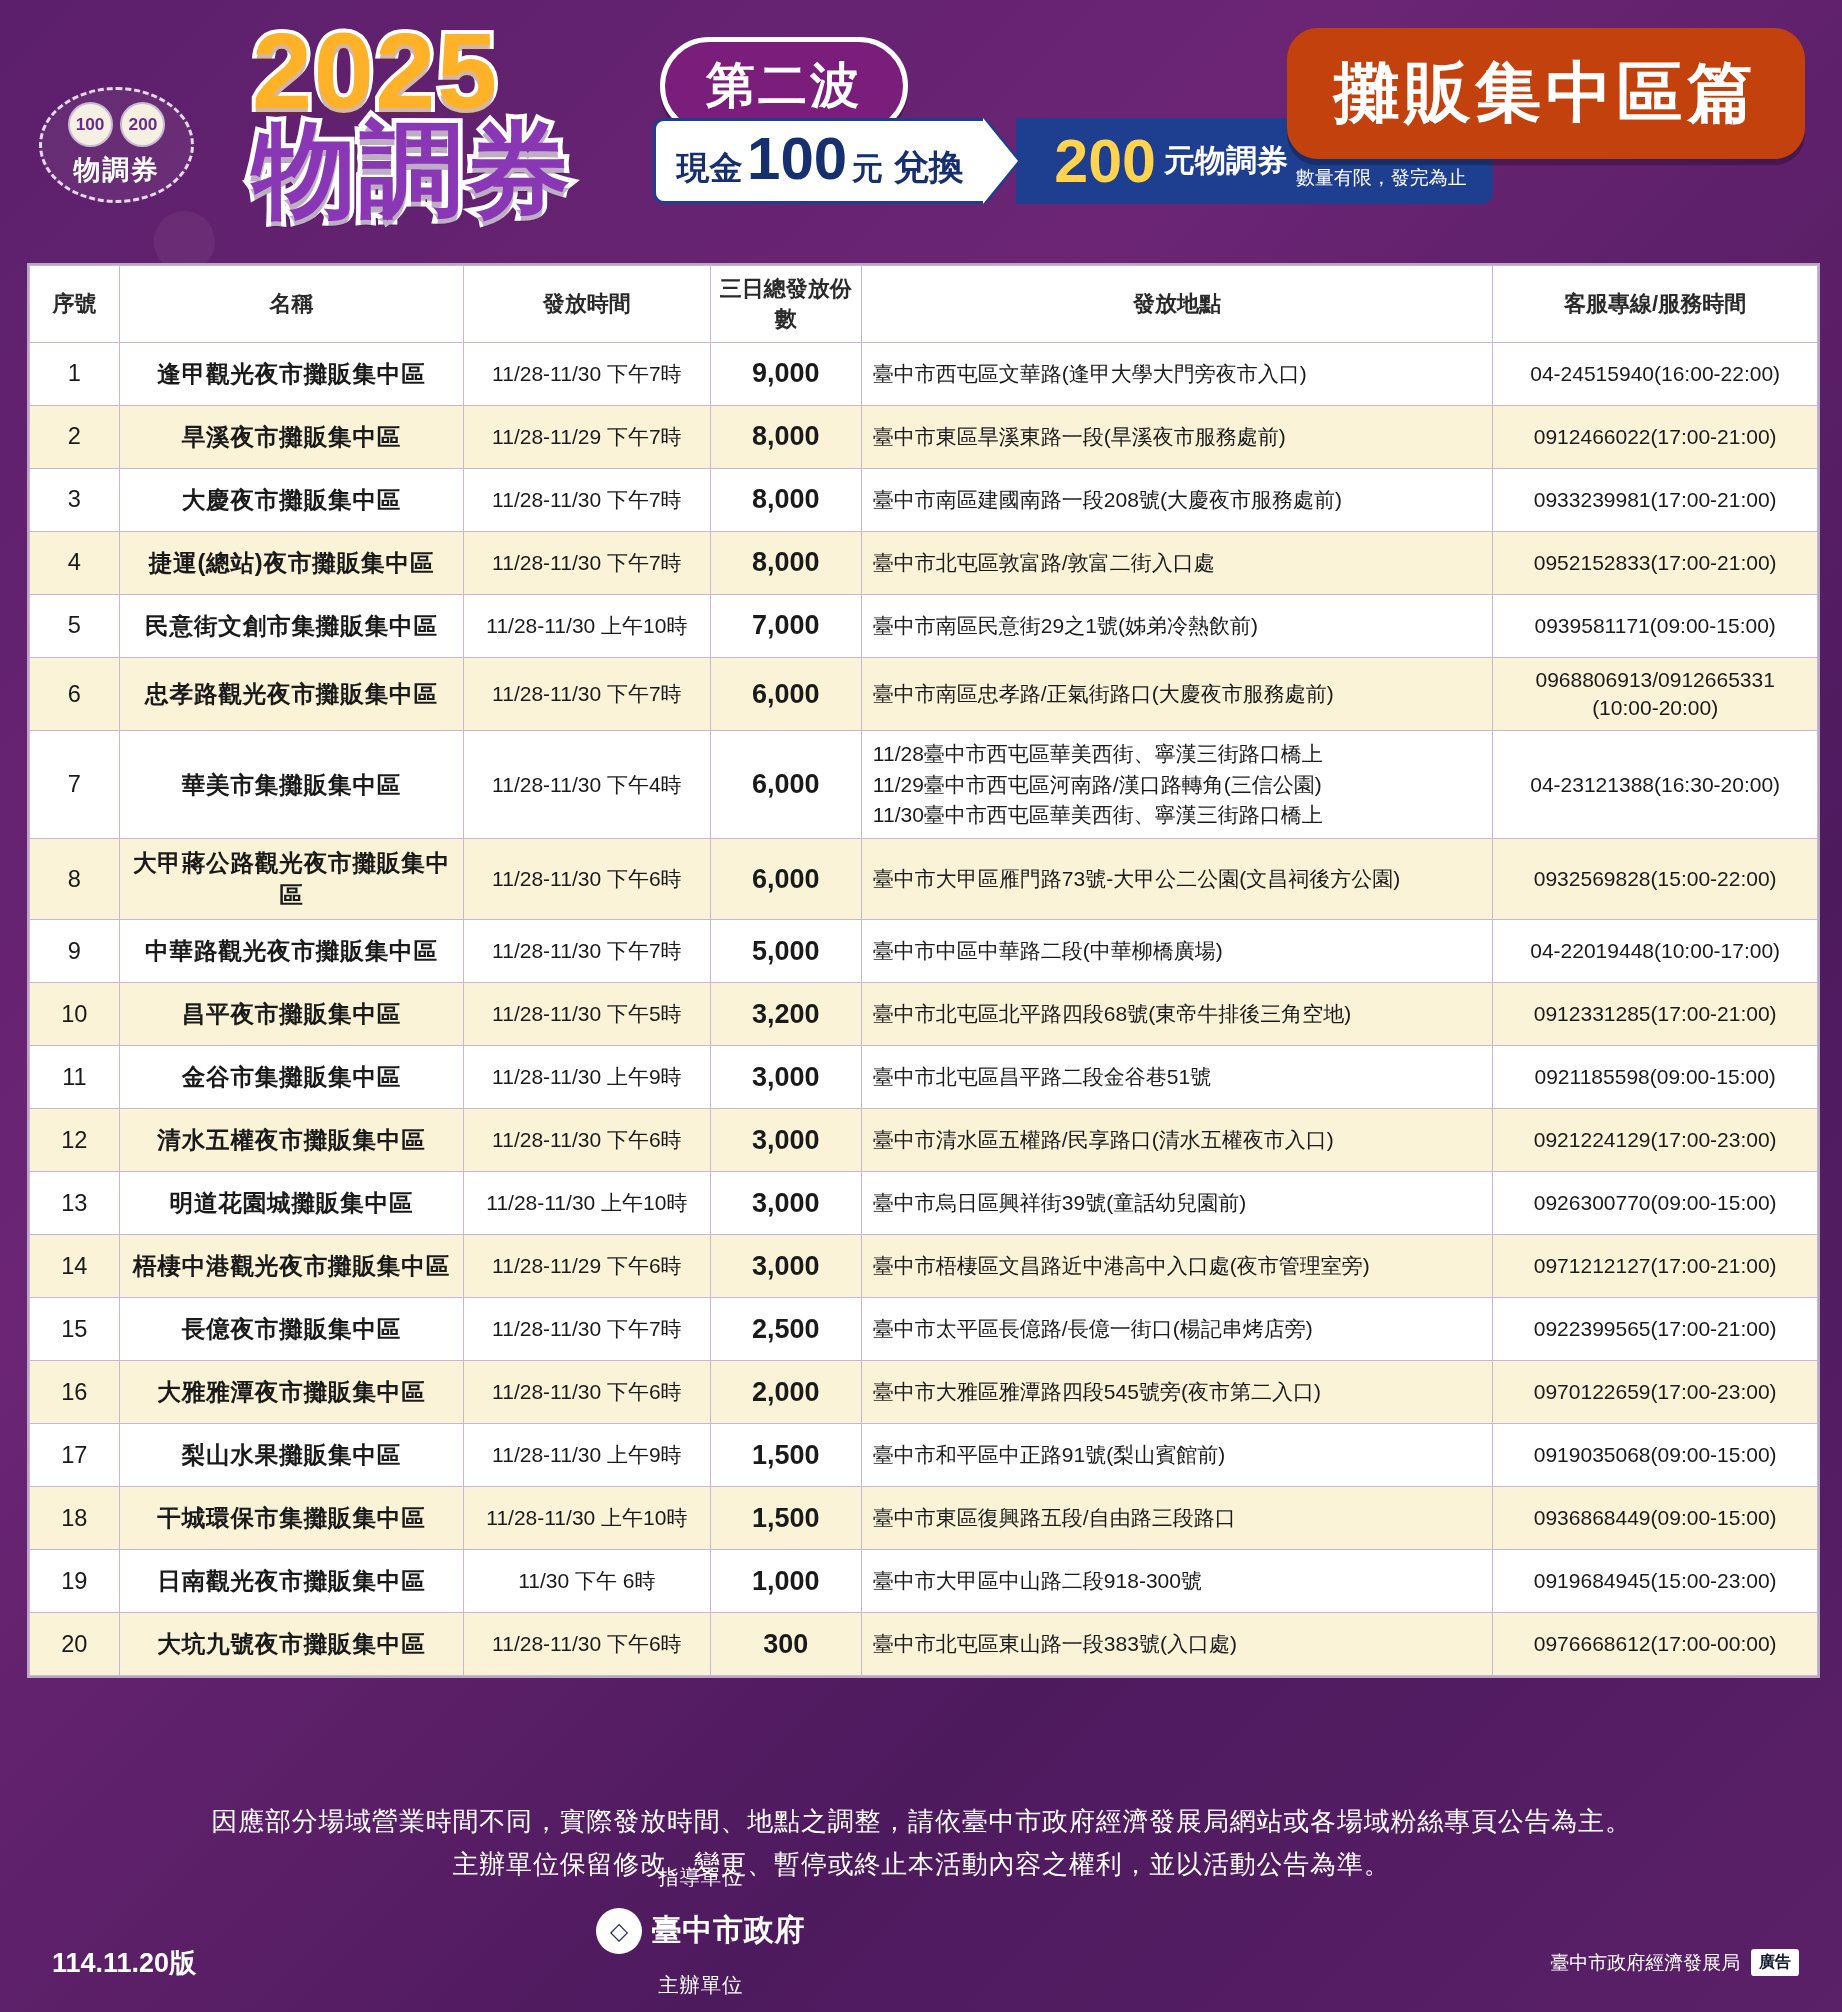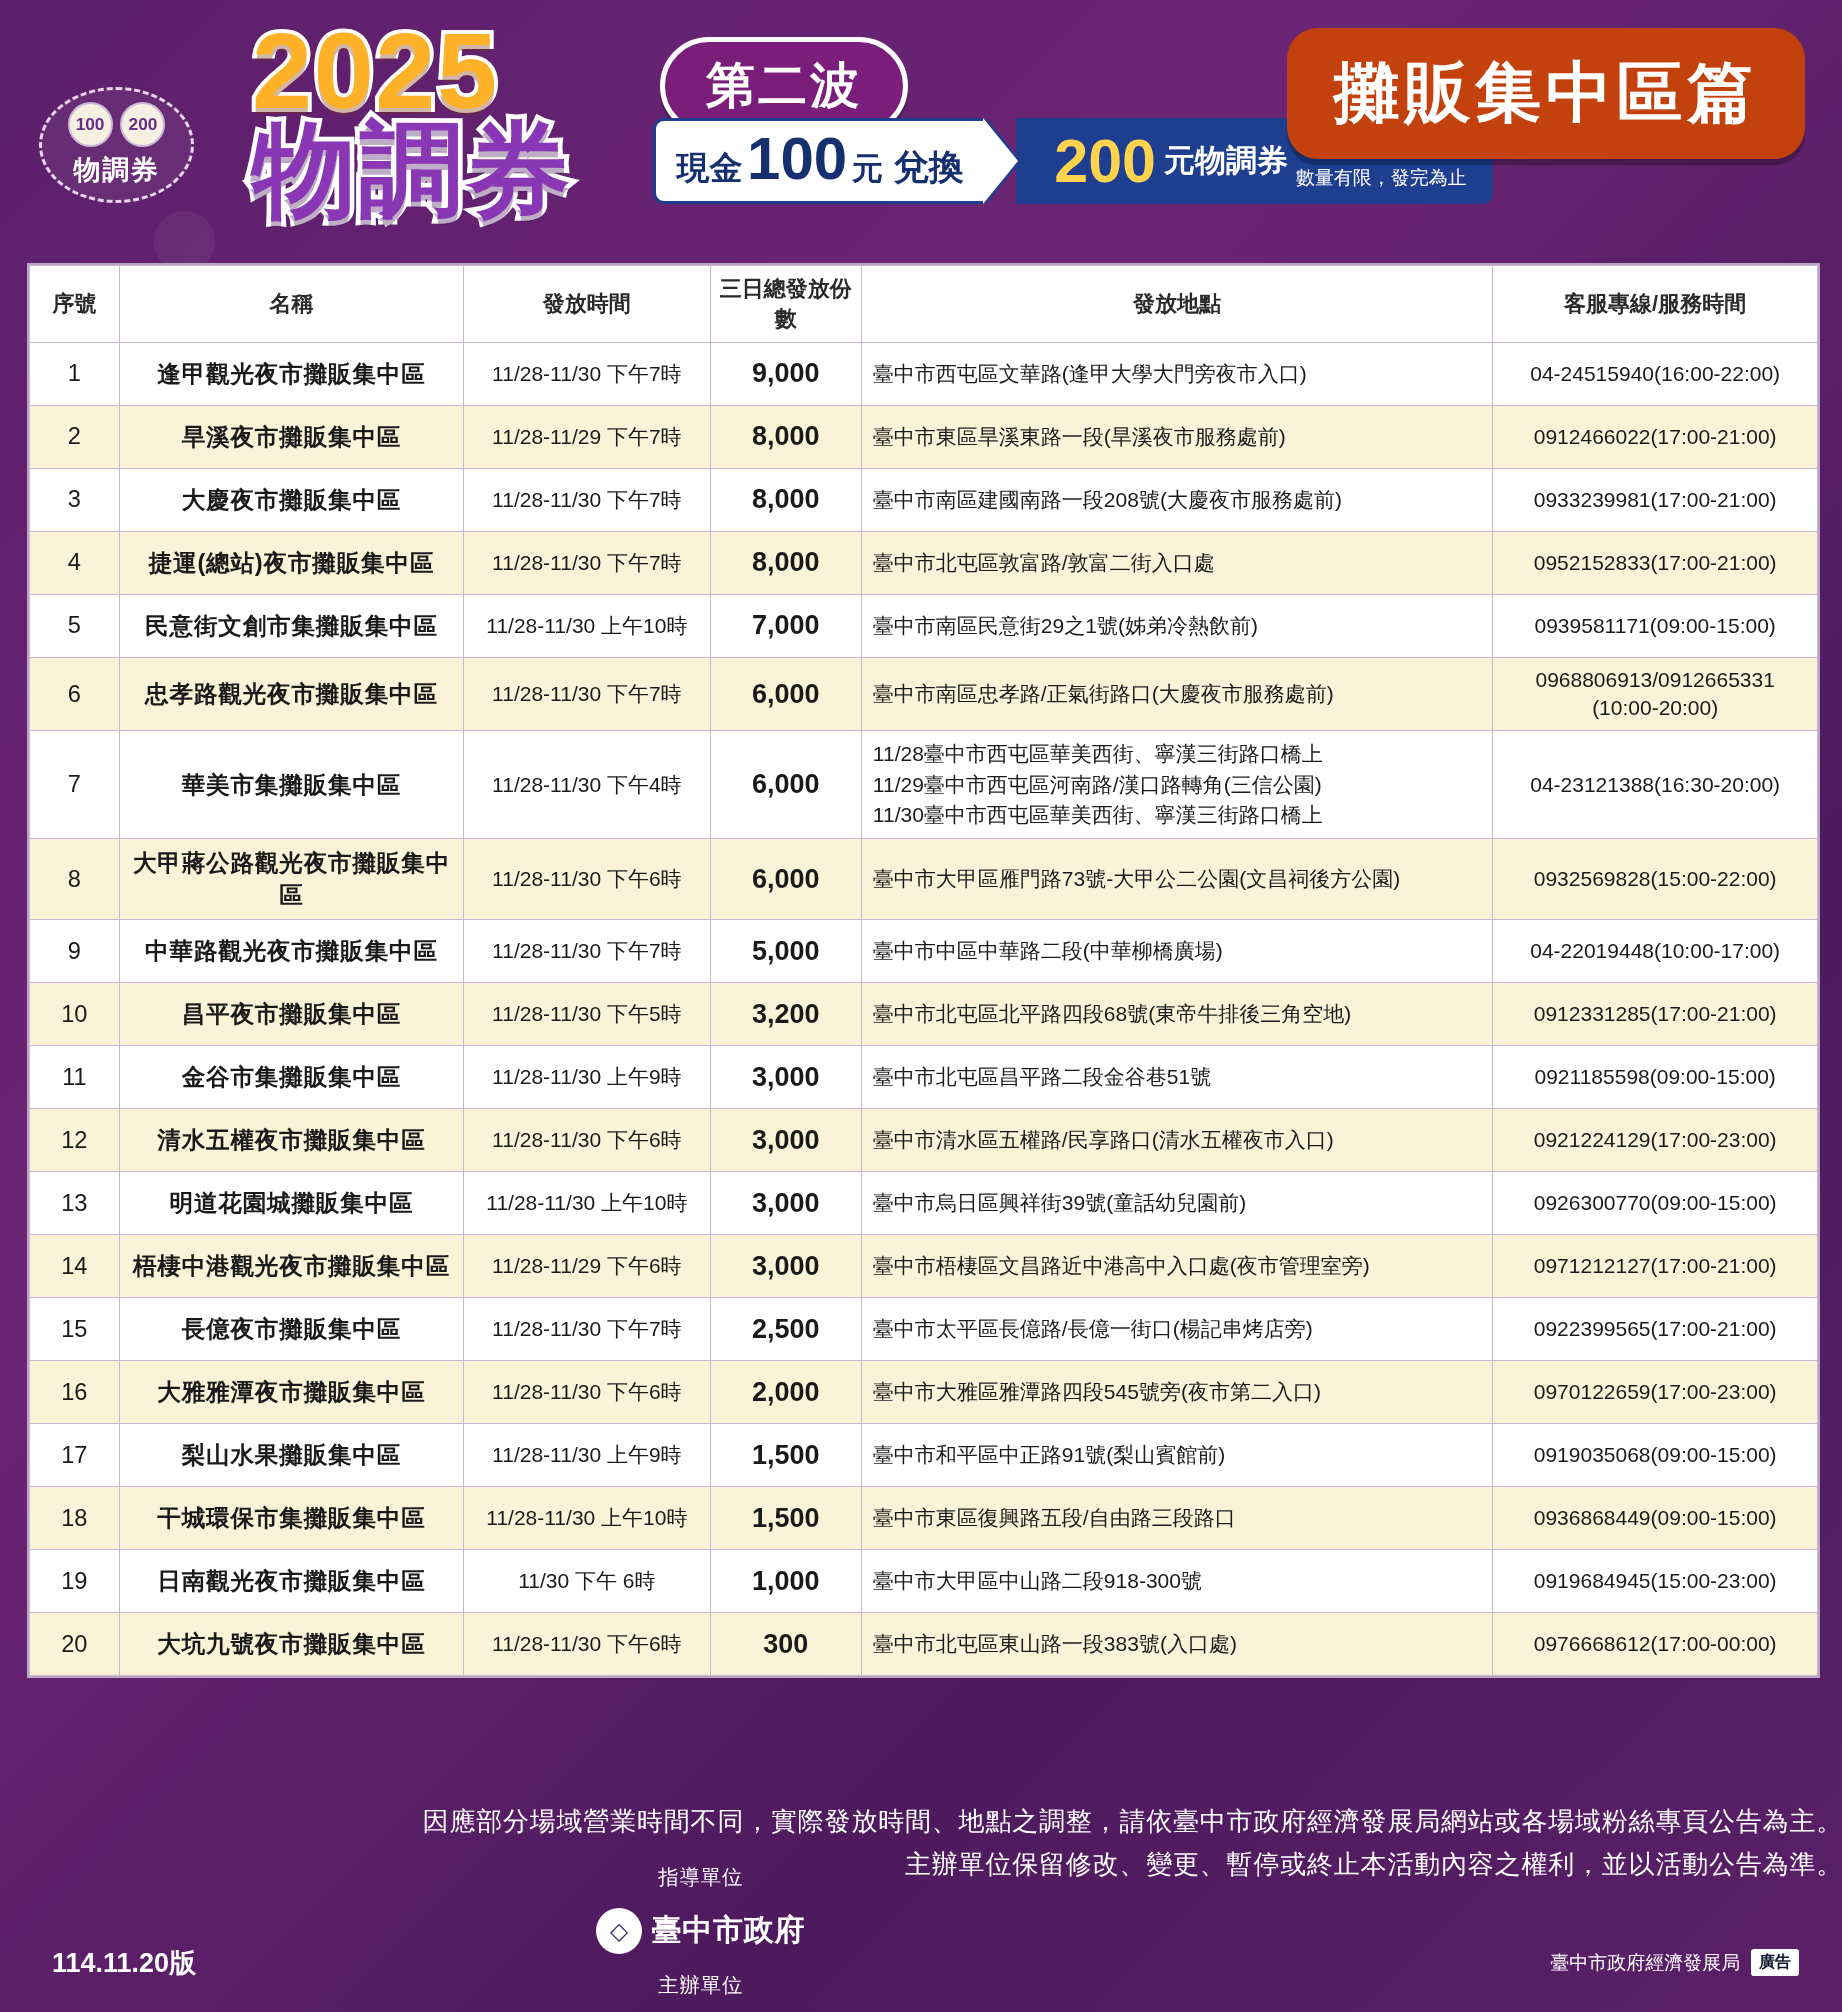--- a/index.html
+++ b/index.html
@@ -129,21 +129,21 @@
   td.time{text-align:center;font-size:21px;}
   td.qty{text-align:center;font-weight:bold;font-size:27px;}
   td.place{text-align:left;padding-left:11px;font-size:21px;line-height:1.45;}
   td.phone{text-align:center;font-size:21px;line-height:1.35;}
   tbody tr.alt td{background:#fbf3d8;}
   tbody tr td{background:#ffffff;}
   tbody tr{height:63px;}
 
   
   .notes{
-    position:absolute;left:0;top:1800px;width:1843px;text-align:right;color:#ffffff;
+    position:absolute;left:0;top:1800px;width:1843px;text-align:center;color:#ffffff;
   }
   .notes div{font-size:26px;line-height:1.65;letter-spacing:0.8px;}
 
   .footbar{
     position:absolute;left:0;bottom:19px;width:1843px;height:63px;
     display:flex;align-items:center;color:#ffffff;
   }
   .ver{position:absolute;left:52px;font-size:27px;font-weight:bold;}
   .orgs{
     position:absolute;left:519px;display:flex;align-items:center;gap:17.3px;flex-direction:column;

